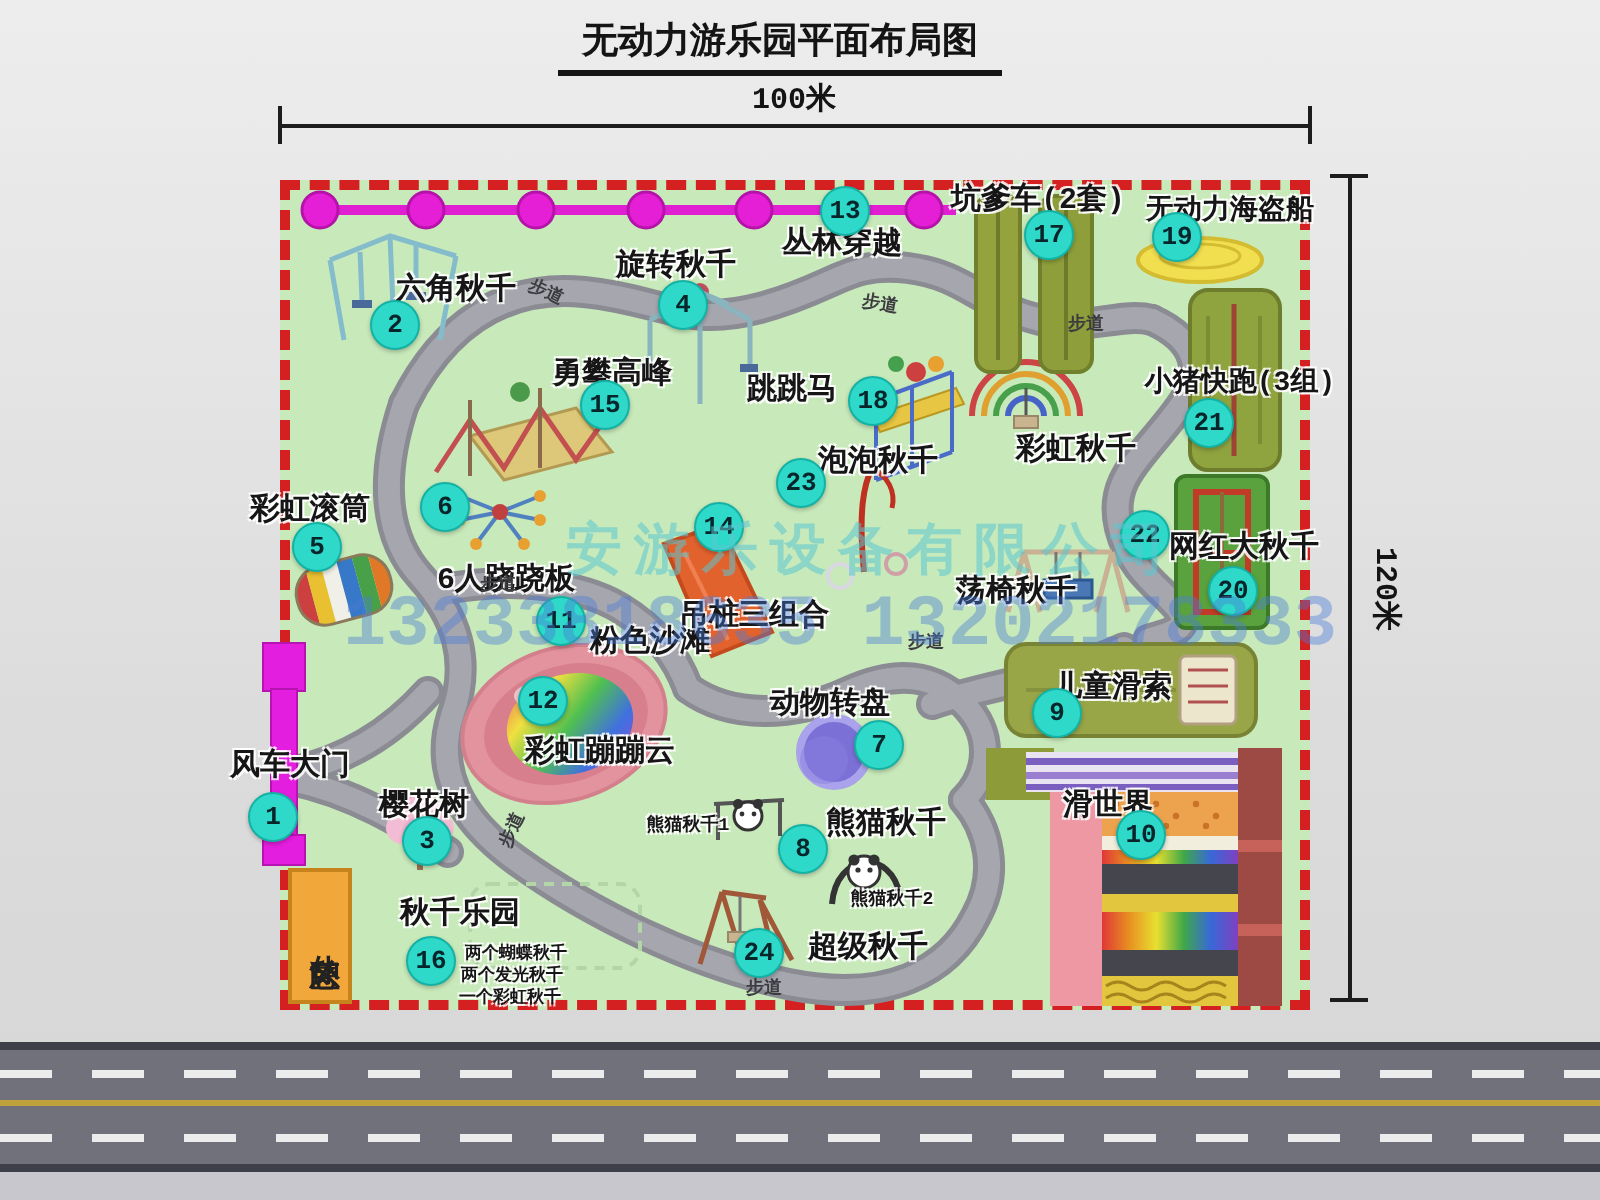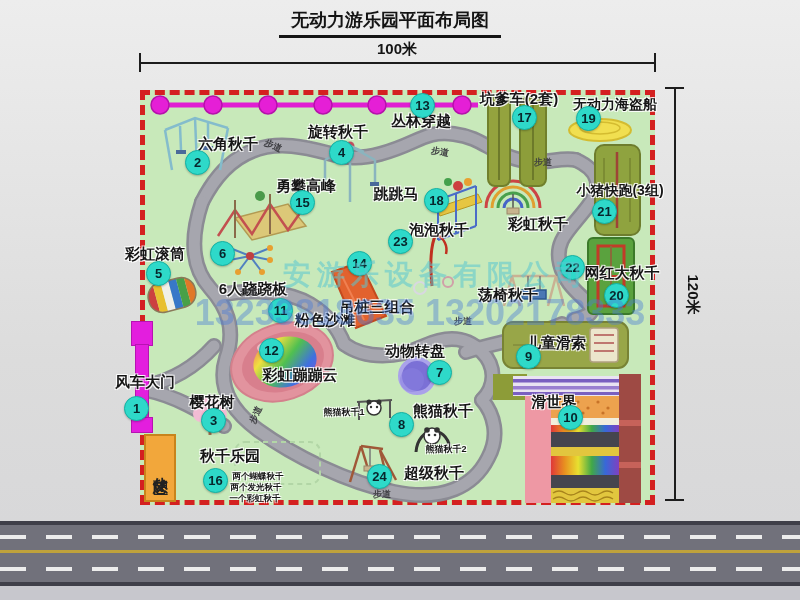--- a/index.html
+++ b/index.html
@@ -1,18 +1,18 @@
 <!DOCTYPE html>
 <html><head>
 <meta charset="utf-8">
 <style>
   html,body{margin:0;padding:0;}
   .stage{position:relative;width:800px;height:600px;overflow:hidden;
     background:linear-gradient(#ededed,#dcdcdc 60%,#d6d6d8);
-    font-family:Liberation Sans, sans-serif;}
+    font-family:Liberation Mono, monospace;}
   
   .title{position:absolute;left:390px;top:8px;transform:translateX(-50%);
     font-size:18px;font-weight:bold;color:#141414;white-space:nowrap;
     border-bottom:3px solid #151515;padding:0 12px 3px;}
   
   .dim{position:absolute;background:#1d1d1d;}
   .dim-label{position:absolute;font-size:15px;font-weight:bold;color:#141414;
     transform:translateX(-50%);white-space:nowrap;}
   .dim-label.vert{transform:rotate(90deg);}
   

